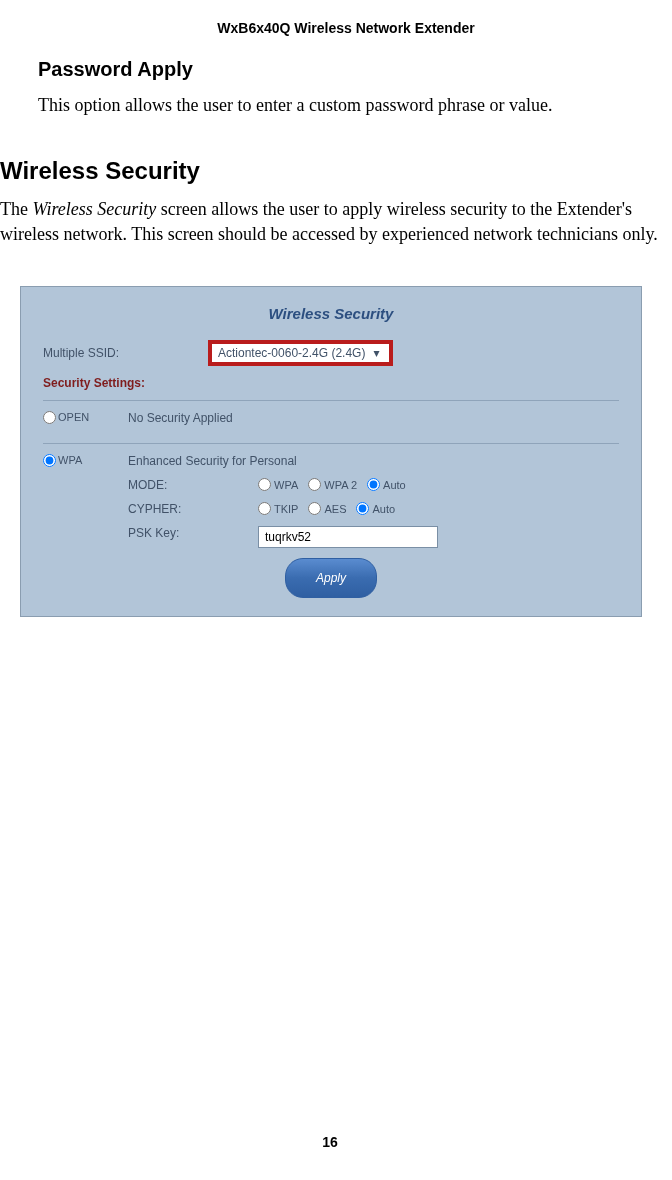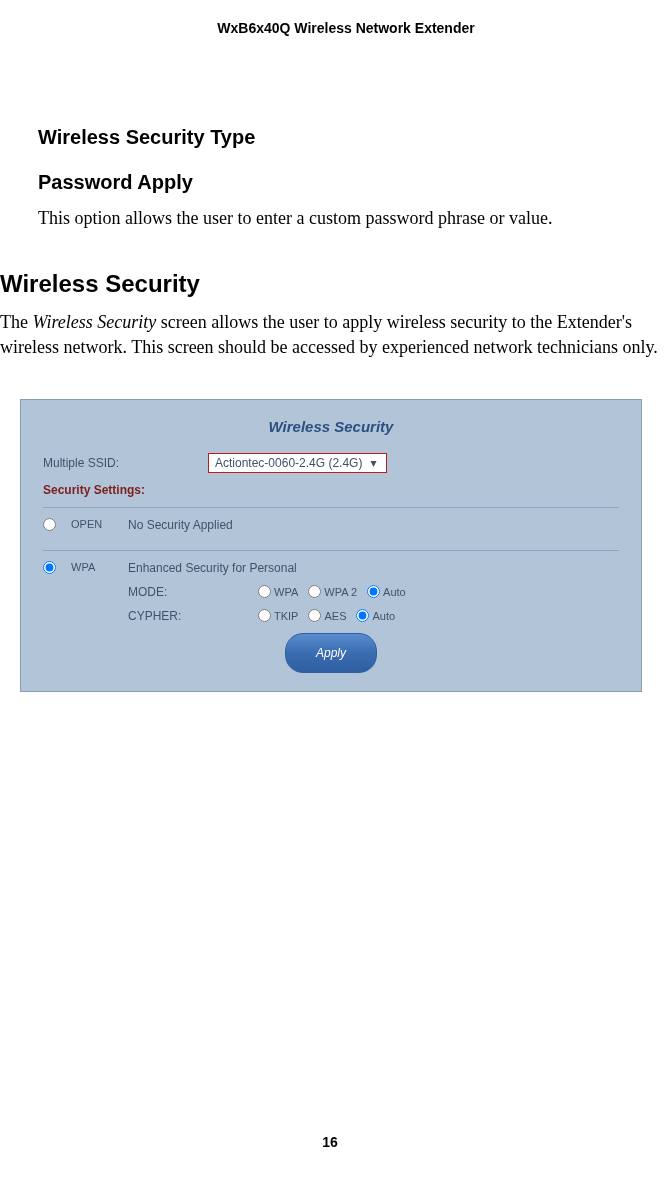--- a/index.html
+++ b/index.html
@@ -81,21 +81,21 @@
       font-size: 12px;
     }
     .panel-label-bold {
       width: 165px;
       font-size: 12px;
       font-weight: bold;
       color: #7f1d1d;
     }
     .ssid-dropdown {
       background: #fff;
-      border: 1px solid #b91c1c;
+      border: 4px solid #b91c1c;
       padding: 2px 6px;
       font-size: 12px;
       display: inline-flex;
       align-items: center;
     }
     .dropdown-arrow {
       width: 14px;
       margin-left: 4px;
       text-align: center;
       display: inline-block;
@@ -107,21 +107,21 @@
     }
     .settings-block {
       display: flex;
       align-items: flex-start;
       margin-top: 8px;
     }
     .radio-col {
       width: 85px;
       display: flex;
       align-items: center;
-      gap: 15px;
+      gap: 2px;
     }
     .radio-col input[type="radio"] {
       margin: 0;
     }
     .radio-label {
       font-size: 11px;
     }
     .desc-col {
       flex: 1;
       font-size: 12px;
@@ -186,21 +186,20 @@
   </style>
 </head>
 <body>
 
 <div class="page-header">
   <span>WxB6x40Q Wireless Network Extender</span>
 </div>
 
 <div class="content">
 
-  <div class="section-heading-indent">Wireless Security Type</div>
 
   <div class="section-heading-indent second">Password Apply</div>
   <div class="body-text-indent">This option allows the user to enter a custom password phrase or value.</div>
 
   <div class="main-heading">Wireless Security</div>
   <div class="body-text">
     <span>The </span><span class="italic">Wireless Security</span><span> screen allows the user to apply wireless security to the Extender's wireless network. This screen should be accessed by experienced network technicians only.</span>
   </div>
 
   <div class="panel-container">
@@ -265,20 +264,24 @@
         <label class="radio-inline">
           <input type="radio" name="cypher" style="">
           <span>AES</span>
         </label>
         <label class="radio-inline">
           <input type="radio" name="cypher" checked="" style="">
           <span>Auto</span>
         </label>
       </div>
 
+      <div class="wpa-row">
+        <div class="wpa-row-label">PSK Key:</div>
+        <input type="text" class="psk-input" value="tuqrkv52" style="">
+      </div>
 
     </div>
 
     <div class="apply-row">
       <span class="apply-button">Apply</span>
     </div>
 
   </div>
 
 </div>

